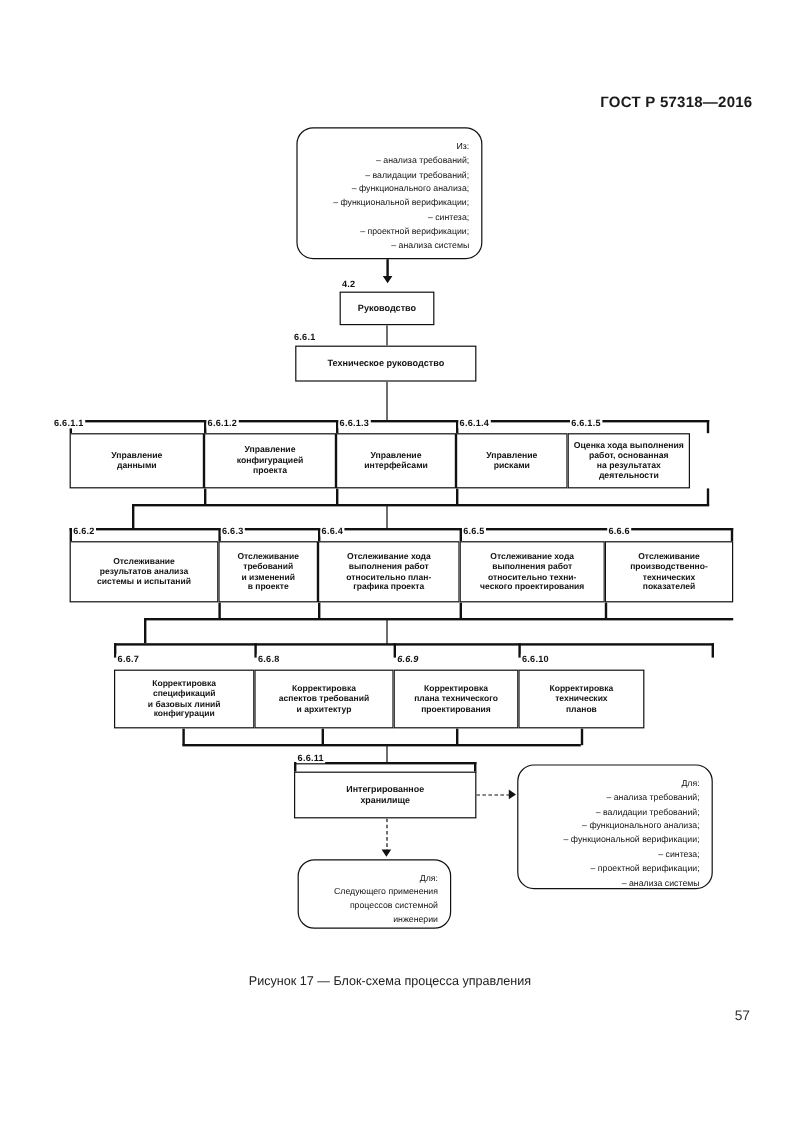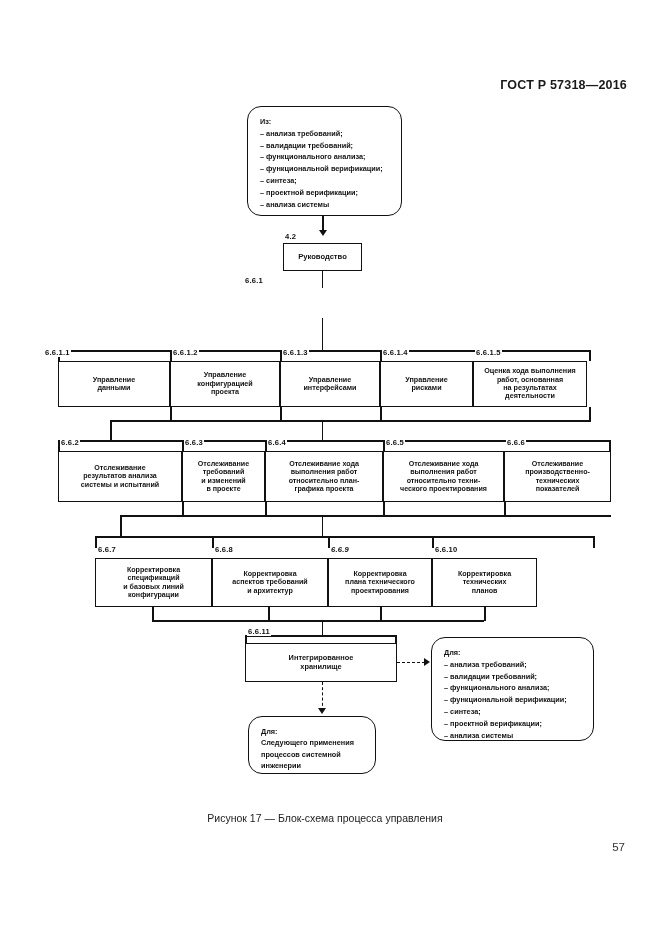--- a/index.html
+++ b/index.html
@@ -35,22 +35,22 @@
     text-align:center;font-weight:bold;color:#111;
     line-height:1.18;padding:2px 3px;z-index:3;
   }
   .box .txt{display:block;white-space:pre-line;}
 
   
   .note{
     position:absolute;box-sizing:border-box;
     border:1.8px solid #111;border-radius:14px;background:#fff;
     padding:9px 10px 8px 12px;z-index:3;
-    font-size:7.3px;font-weight:bold;line-height:1.62;color:#111;
-    white-space:pre-line;text-align:left;
+    font-size:7.3px;font-weight:normal;line-height:1.62;color:#111;
+    white-space:pre-line;text-align:right;
   }
   .note.small{font-size:7.3px;line-height:1.55;}
 
   
   .idx{
     position:absolute;font-size:7.6px;font-weight:bold;color:#111;
     z-index:4;background:#fff;padding:0 1px;letter-spacing:.2px;
   }
 
   
@@ -98,20 +98,23 @@
     <div class="arrow-down" style="left:318.5px;top:230px;"></div>
 
     <div class="idx" style="left:284px;top:232px;">4.2</div>
     <div class="box" style="left:283px;top:243px;width:79px;height:28px;font-size:7.6px;">
       <span class="txt">Руководство</span>
     </div>
 
     <div class="ln vln" style="left:321.5px;top:271px;height:17px;"></div>
 
     <div class="idx" style="left:244px;top:276px;">6.6.1</div>
+    <div class="box" style="left:246px;top:288px;width:151px;height:30px;font-size:7.6px;">
+      <span class="txt">Техническое руководство</span>
+    </div>
 
     <div class="ln vln" style="left:321.5px;top:318px;height:33px;"></div>
 
     <div class="ln hln" style="left:58px;top:350px;width:533px;"></div>
     <div class="ln vln" style="left:58px;top:350px;height:11px;"></div>
     <div class="ln vln" style="left:170px;top:350px;height:11px;"></div>
     <div class="ln vln" style="left:280px;top:350px;height:11px;"></div>
     <div class="ln vln" style="left:380px;top:350px;height:11px;"></div>
     <div class="ln vln" style="left:589.4px;top:350px;height:11px;"></div>
 
@@ -134,21 +137,21 @@
 интерфейсами</span>
     </div>
 
     <div class="idx" style="left:382px;top:348px;">6.6.1.4</div>
     <div class="box" style="left:380px;top:361px;width:93px;height:46px;font-size:7.2px;">
       <span class="txt">Управление
 рисками</span>
     </div>
 
     <div class="idx" style="left:475px;top:348px;">6.6.1.5</div>
-    <div class="box" style="left:473px;top:361px;width:114px;height:46px;font-size:7.2px;">
+    <div class="box" style="left:473px;top:361px;width:102px;height:46px;font-size:7.2px;">
       <span class="txt">Оценка хода выполнения
 работ, основанная
 на результатах
 деятельности</span>
     </div>
 
     <div class="ln vln" style="left:170px;top:407px;height:14px;"></div>
     <div class="ln vln" style="left:280px;top:407px;height:14px;"></div>
     <div class="ln vln" style="left:380px;top:407px;height:14px;"></div>
     <div class="ln vln" style="left:589.4px;top:407px;height:14px;"></div>

